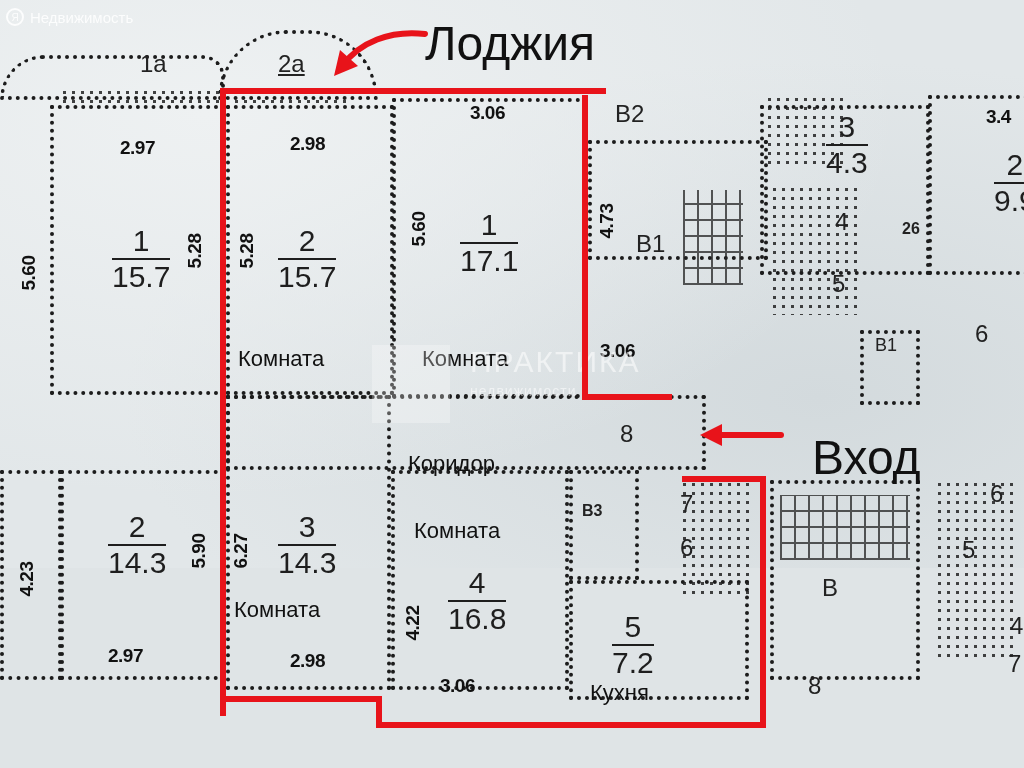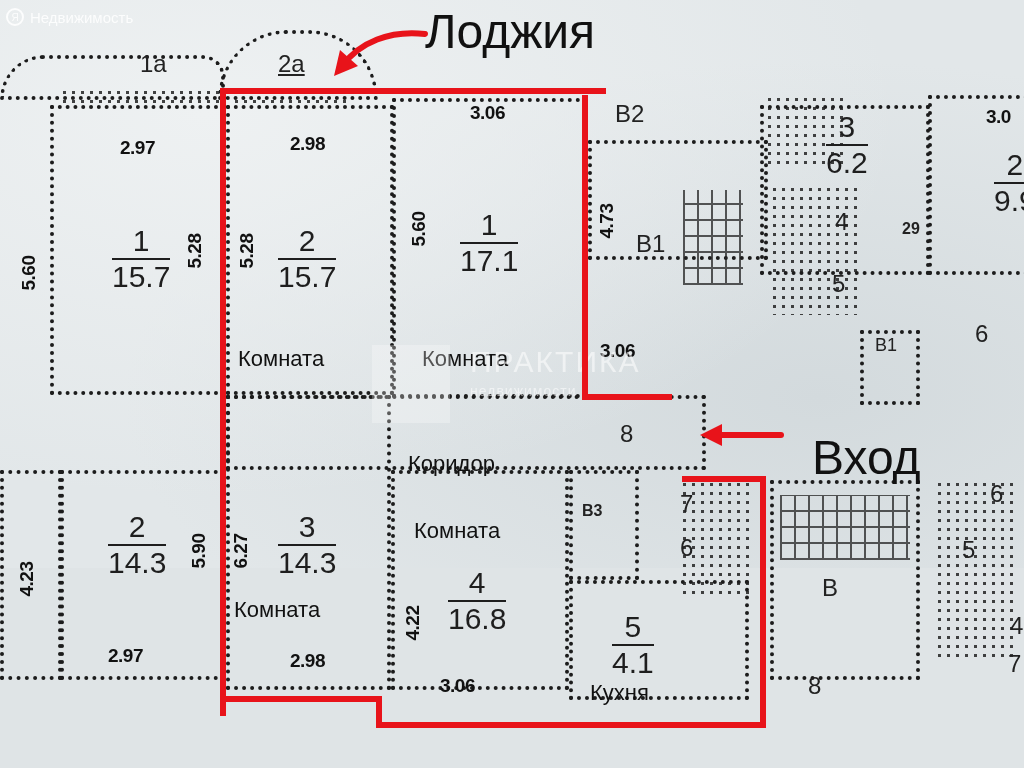--- a/index.html
+++ b/index.html
@@ -113,44 +113,44 @@
   <span class="dim" style="left:440px;top:675px;">3.06</span>
   <span class="dim v" style="left:396px;top:612px;">4.22</span>
   <div class="frac" style="left:448px;top:568px;">
       <span class="num">4</span>
       <span class="den">16.8</span>
     </div>
   <span class="lbl" style="left:414px;top:518px;">Комната</span>
 
   <div class="frac" style="left:612px;top:612px;">
       <span class="num">5</span>
-      <span class="den">4.1</span>
+      <span class="den">7.2</span>
     </div>
   <span class="lbl" style="left:590px;top:680px;text-align:center;">Кухня</span>
 
   <span class="lbl" style="left:408px;top:451px;">Коридор</span>
   <span class="code" style="left:620px;top:420px;">8</span>
 
   <div class="frac" style="left:826px;top:112px;">
       <span class="num">3</span>
-      <span class="den">6.2</span>
+      <span class="den">4.3</span>
     </div>
-  <span class="dim" style="left:986px;top:106px;">3.0</span>
+  <span class="dim" style="left:986px;top:106px;">3.4</span>
   <div class="frac" style="left:994px;top:150px;">
       <span class="num">2</span>
       <span class="den">9.9</span>
     </div>
 
   <span class="code" style="left:615px;top:100px;">B2</span>
   <span class="code" style="left:636px;top:230px;">B1</span>
   <span class="dim v" style="left:590px;top:210px;">4.73</span>
   <span class="dim" style="left:600px;top:340px;">3.06</span>
   <span class="code" style="left:835px;top:208px;">4</span>
   <span class="code" style="left:832px;top:270px;">5</span>
-  <span class="code" style="left:902px;top:220px;font-size:16px;font-weight:bold;">29</span>
+  <span class="code" style="left:902px;top:220px;font-size:16px;font-weight:bold;">26</span>
   <span class="code" style="left:975px;top:320px;">6</span>
   <span class="code" style="left:875px;top:335px;font-size:18px;">B1</span>
   <span class="code" style="left:582px;top:502px;font-size:16px;font-weight:bold;">B3</span>
   <span class="code" style="left:680px;top:490px;">7</span>
   <span class="code" style="left:680px;top:534px;">6</span>
   <span class="code" style="left:822px;top:574px;">B</span>
   <span class="code" style="left:808px;top:672px;">8</span>
   <span class="code" style="left:990px;top:480px;">6</span>
   <span class="code" style="left:962px;top:536px;">5</span>
   <span class="code" style="left:1010px;top:612px;">4</span>
@@ -169,21 +169,21 @@
   <div class="red" style="left:682px;top:476px;width:84px;height:6px;"></div>
   <div class="red" style="left:760px;top:476px;width:6px;height:252px;"></div>
   <div class="red" style="left:378px;top:722px;width:388px;height:6px;"></div>
   <div class="red" style="left:376px;top:696px;width:6px;height:32px;"></div>
   <div class="red" style="left:220px;top:696px;width:162px;height:6px;"></div>
 
   <svg style="position:absolute;left:320px;top:14px;" width="110" height="70" viewBox="0 0 110 70">
     <path d="M105 20 C70 16 40 28 22 52" stroke="#e8131a" stroke-width="6" fill="none" stroke-linecap="round"></path>
     <path d="M14 62 L20 36 L38 52 Z" fill="#e8131a"></path>
   </svg>
-  <span class="big" style="left:425px;top:4px;text-align:right;">Лоджия</span>
+  <span class="big" style="left:425px;top:16px;text-align:right;">Лоджия</span>
 
   <svg style="position:absolute;left:696px;top:420px;" width="90" height="30" viewBox="0 0 90 30">
     <path d="M85 15 L22 15" stroke="#e8131a" stroke-width="6" stroke-linecap="round"></path>
     <path d="M4 15 L26 4 L26 26 Z" fill="#e8131a"></path>
   </svg>
   <span class="big" style="left:812px;top:430px;">Вход</span>
 
 </div>
 
 </body></html>

